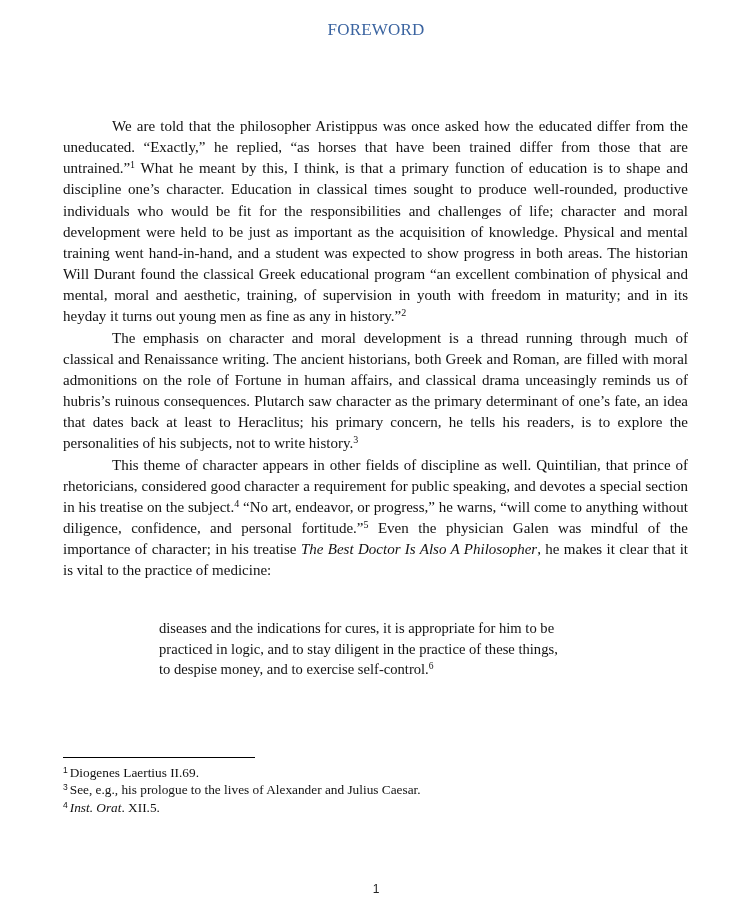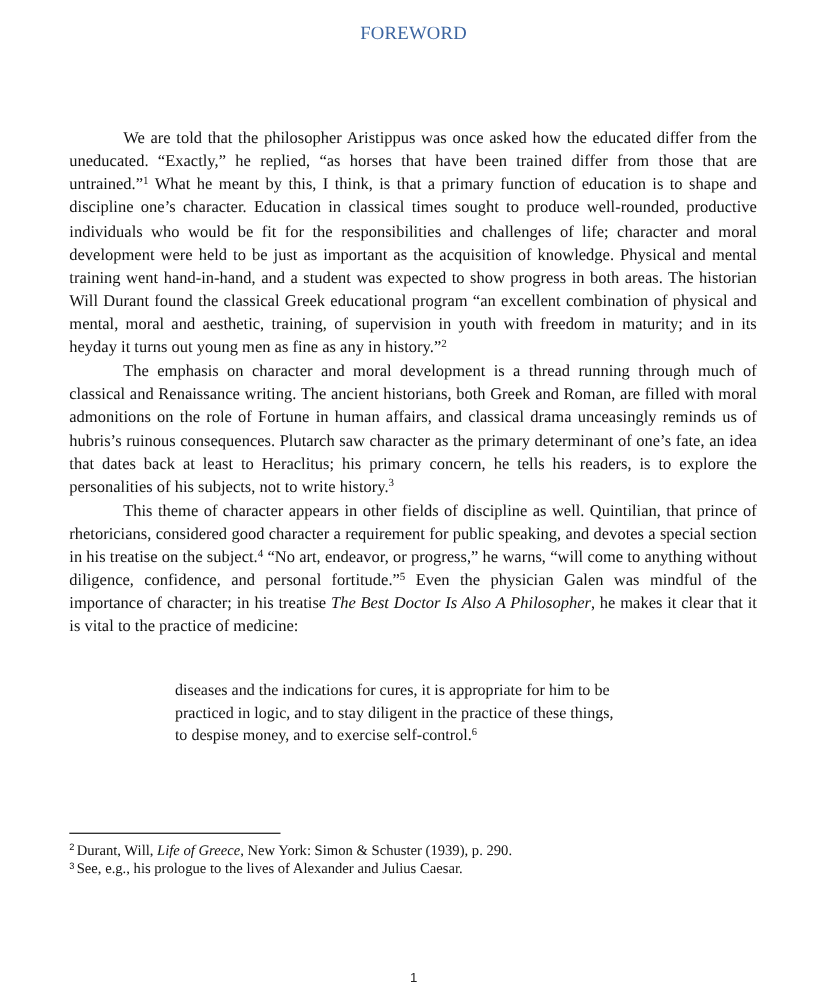--- a/index.html
+++ b/index.html
@@ -37,17 +37,18 @@
 
 <div class="quote">
   <div>diseases and the indications for cures, it is appropriate for him to be</div>
   <div>practiced in logic, and to stay diligent in the practice of these things,</div>
   <div>to despise money, and to exercise self-control.<sup>6</sup></div>
 </div>
 
 <div class="sep"></div>
 
 <div class="footnotes">
-  <div class="fn"><sup>2</sup>Durant, Will, <i>Life of Greece</i>, New York:  Simon &amp; Schuster (1939), p. 290.</div>
+  <div class="fn"><sup>1</sup>Diogenes Laertius II.69.</div>
   <div class="fn"><sup>3</sup>See, e.g., his prologue to the lives of Alexander and Julius Caesar.</div>
+  <div class="fn"><sup>4</sup><i>Inst. Orat</i>. XII.5.</div>
 </div>
 
 <div class="pagenum">1</div>
 
 </body></html>

